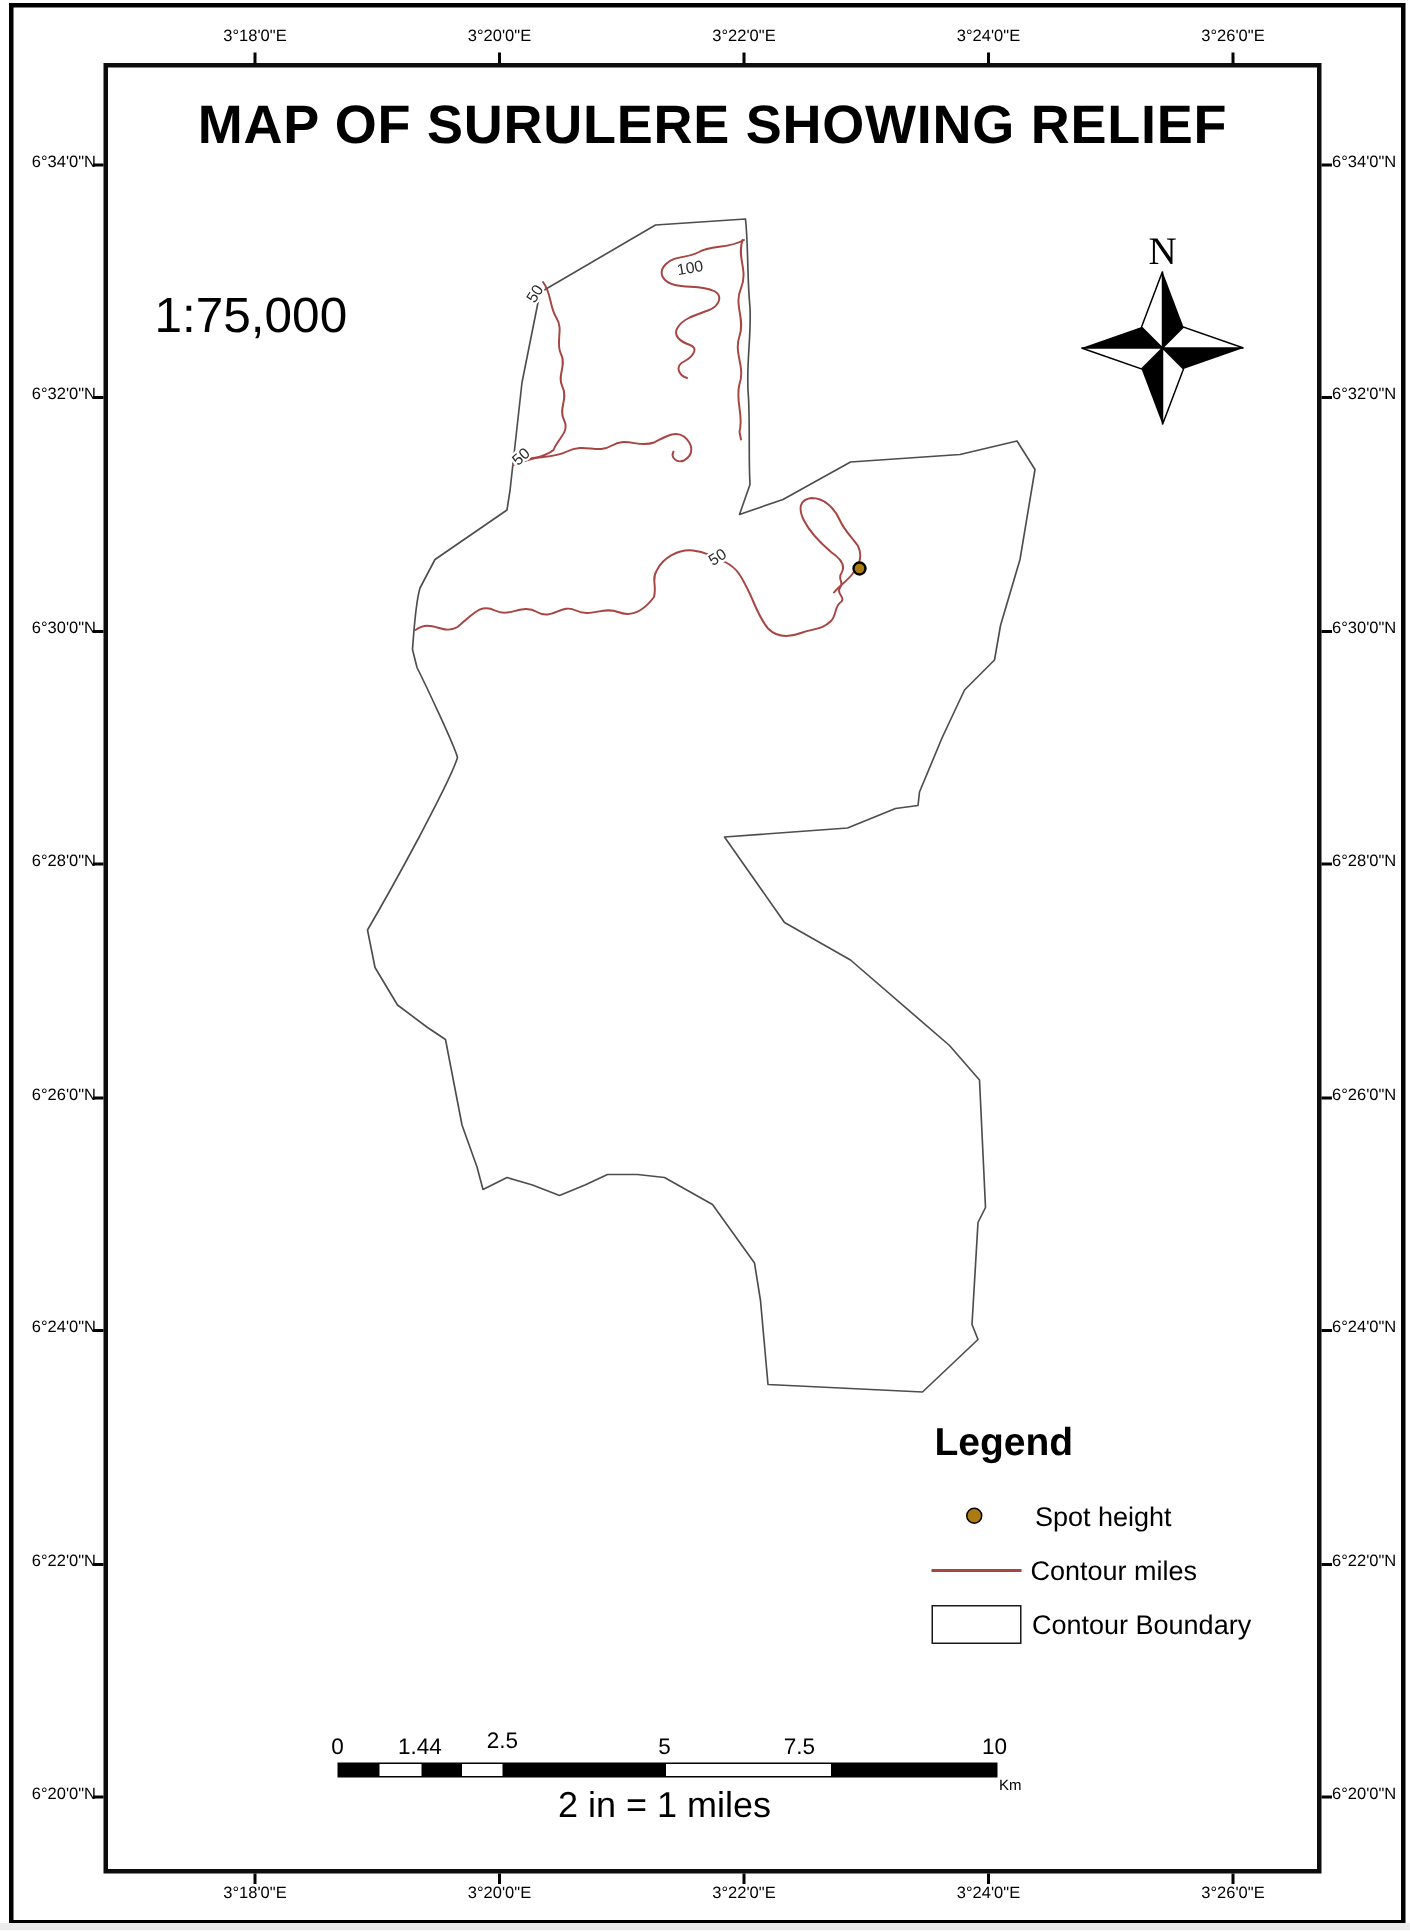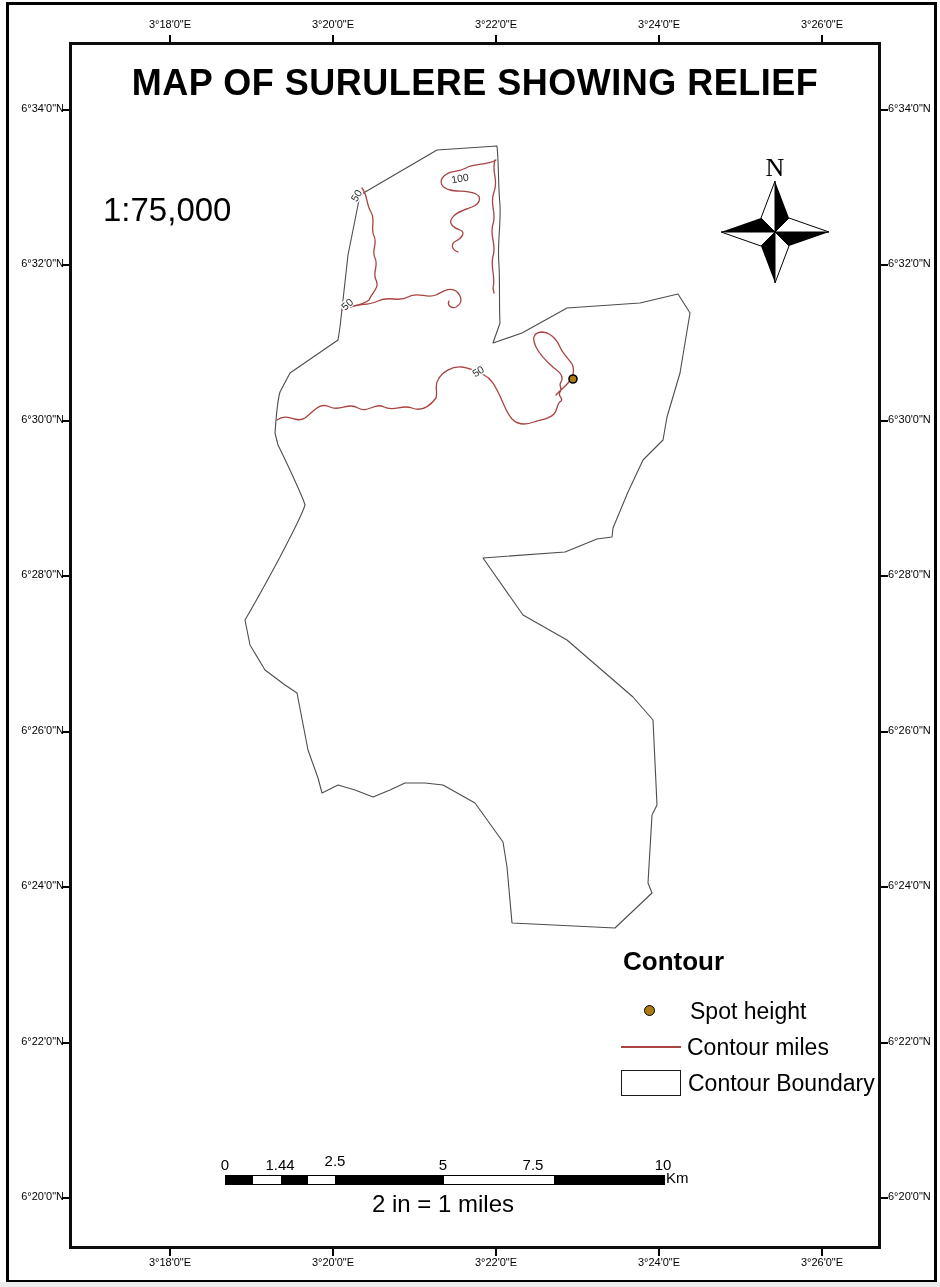--- a/index.html
+++ b/index.html
@@ -18,29 +18,29 @@
   
   .lon-label{width:90px;text-align:center;font-size:11px;white-space:nowrap;}
   .lat-label{font-size:11px;white-space:nowrap;}
   .lat-left{left:0;width:64px;text-align:right;}
   .lat-right{left:888px;width:70px;text-align:left;}
   .tick{background:#000;}
   .tick-h{width:7px;height:2px;}
   .tick-v{width:2px;height:7px;}
   
   .legend-heading{left:623px;top:946px;font-size:26px;font-weight:bold;}
-  .legend-label{font-size:23px;line-height:22px;white-space:nowrap;}
+  .legend-label{font-size:18px;line-height:22px;white-space:nowrap;}
   .legend-dot{left:644px;top:1005px;width:9px;height:9px;border-radius:50%;border:1.6px solid #000;}
   .legend-line{left:621px;top:1046px;width:60px;height:2px;}
   .legend-rect{left:621px;top:1070px;width:58px;height:24px;border:1.5px solid #1a1a1a;background:#fff;}
   
   .scalebar{left:225px;top:1175px;width:438px;height:8px;border:1px solid #000;background:#fff;}
   .sb-seg{position:absolute;top:0;height:100%;background:#000;}
   .sb-label{width:60px;text-align:center;font-size:15px;}
-  .sb-unit{font-size:15px;}
+  .sb-unit{font-size:10px;margin-top:16px;}
   .sb-caption{left:293px;top:1190px;width:300px;text-align:center;font-size:24px;white-space:nowrap;}
   svg{display:block;}
   .map-svg{left:0;top:0;}
   .contour{fill:none;stroke-width:1.3px;stroke-linecap:round;stroke-linejoin:round;}
   .boundary{fill:none;stroke-width:1.1px;stroke-linejoin:round;}
   .ctr-label{font-size:10.5px;fill:#2b2b2b;text-anchor:middle;paint-order:stroke;stroke:#fff;stroke-width:3px;}
   .north-n{font-family:"Liberation Serif",serif;font-size:26px;text-anchor:middle;fill:#000;}
 </style>
 </head>
 <body>
@@ -177,21 +177,21 @@
     <polygon points="829,232 789,246 775,232" fill="#000"></polygon>
     <polygon points="829,232 789,218 775,232" fill="#fff" stroke="#000" stroke-width="1"></polygon>
     <polygon points="775,283 761,246 775,232" fill="#000"></polygon>
     <polygon points="775,283 789,246 775,232" fill="#fff" stroke="#000" stroke-width="1"></polygon>
     <polygon points="721,232 761,218 775,232" fill="#000"></polygon>
     <polygon points="721,232 761,246 775,232" fill="#fff" stroke="#000" stroke-width="1"></polygon>
   </g>
 </svg>
 
 <div>
-  <div class="abs legend-heading">Contour</div>
+  <div class="abs legend-heading">Legend</div>
   <div class="abs legend-dot" style="background:#ab7a10"></div>
   <div class="abs legend-label" style="left:690px;top:1000px">Spot height</div>
   <div class="abs legend-line" style="background:#a84442"></div>
   <div class="abs legend-label" style="left:687px;top:1036px">Contour miles</div>
   <div class="abs legend-rect"></div>
   <div class="abs legend-label" style="left:688px;top:1072px">Contour Boundary</div>
 </div>
 
 <div class="abs sb-label" style="left:195px;top:1156px">0</div>
 <div class="abs sb-label" style="left:250px;top:1156px">1.44</div>

